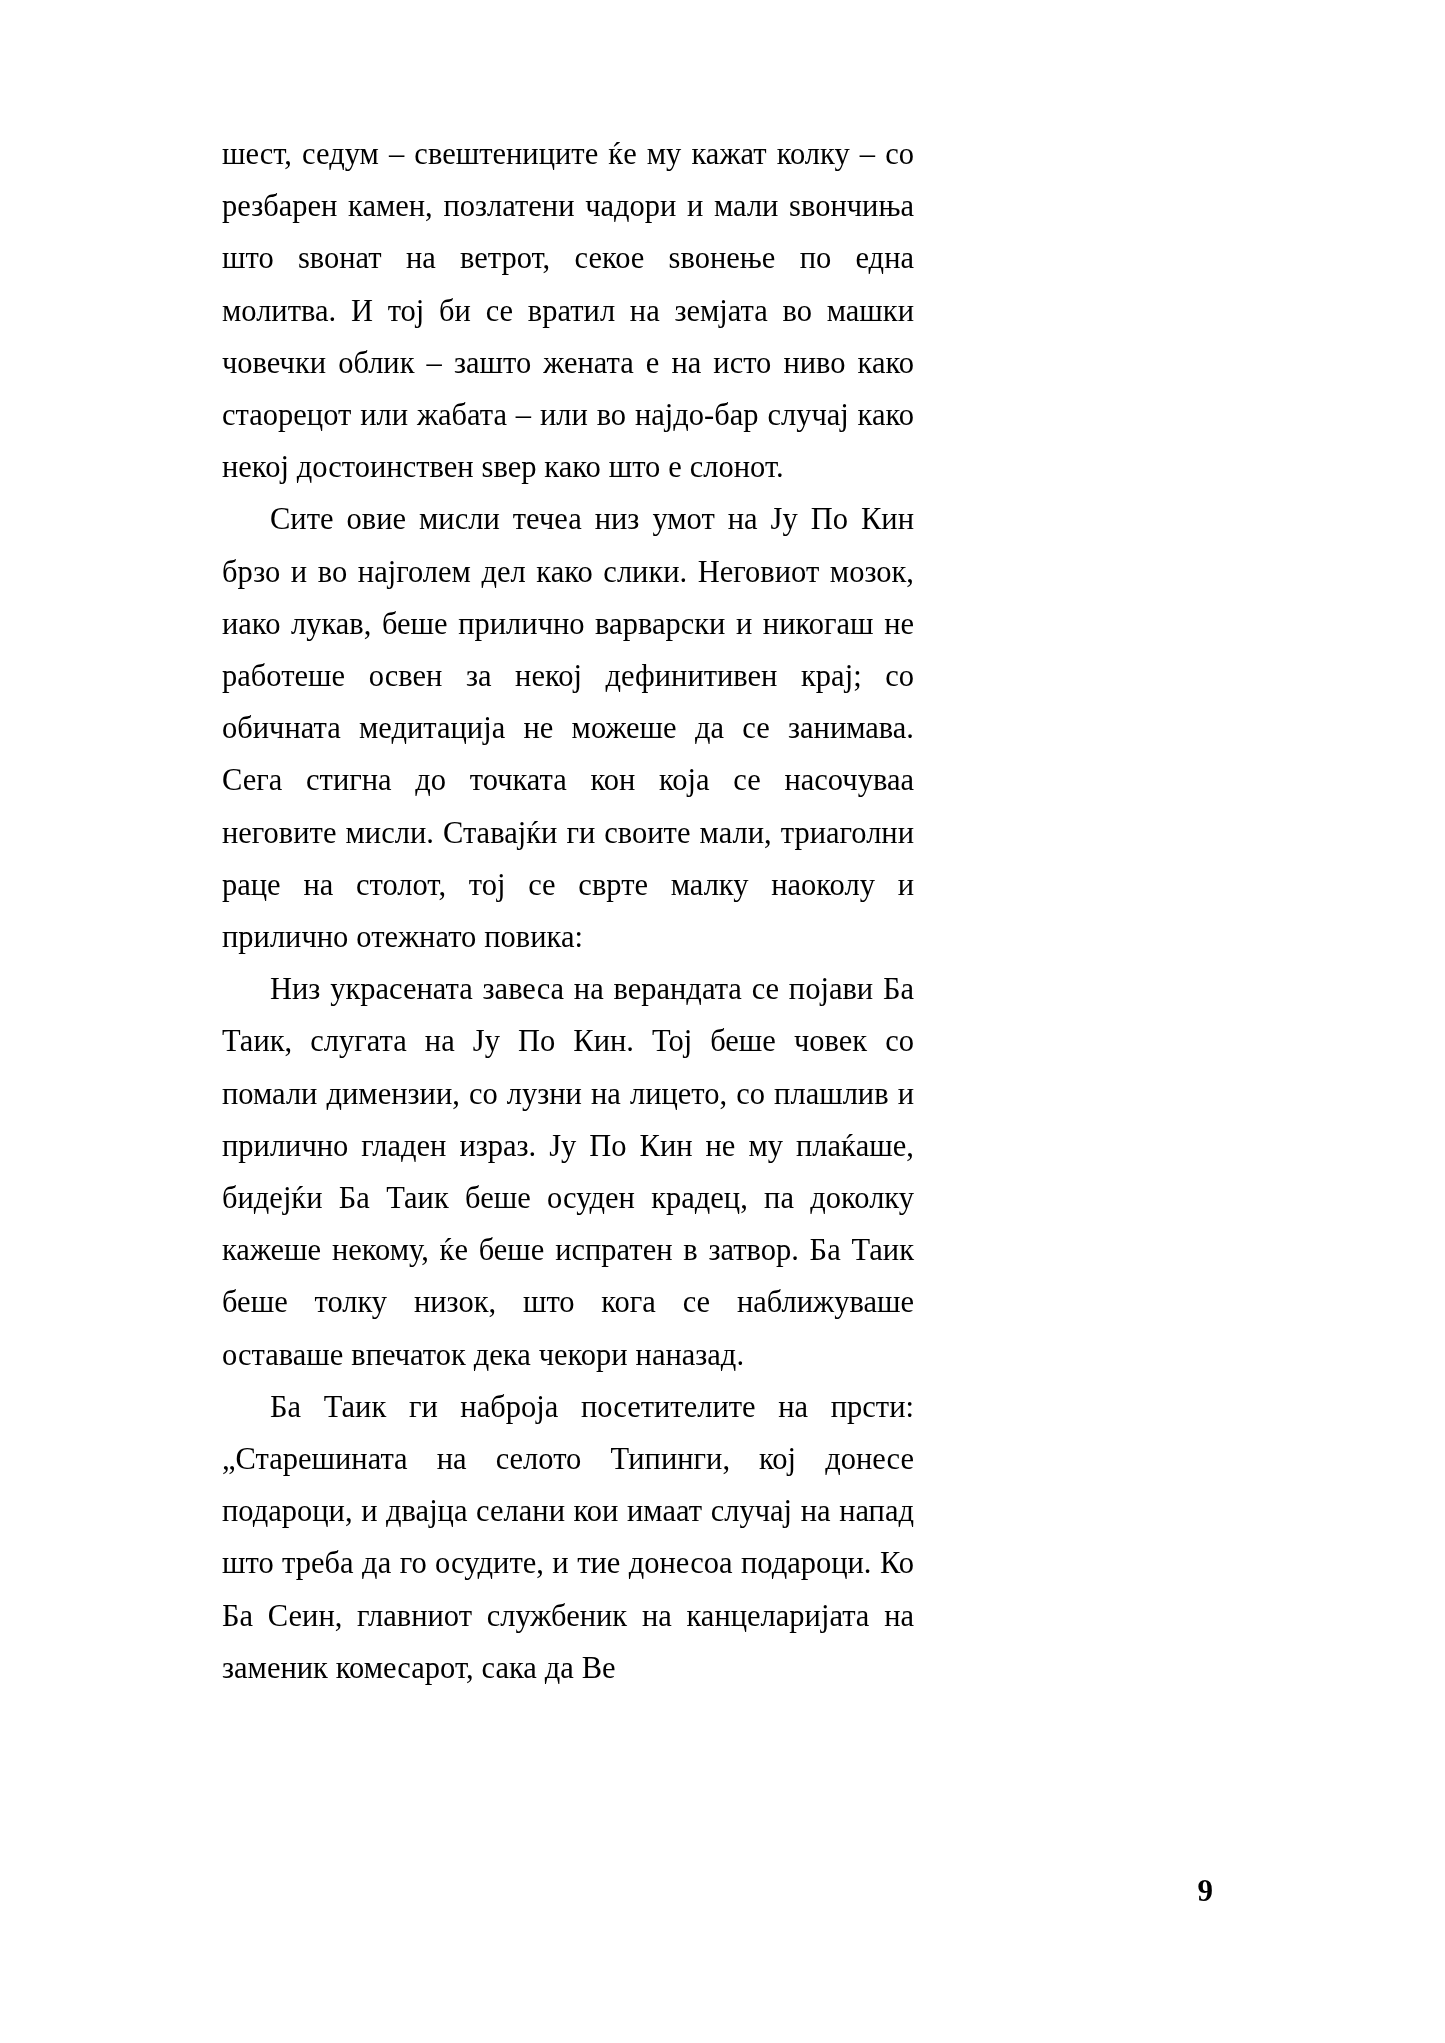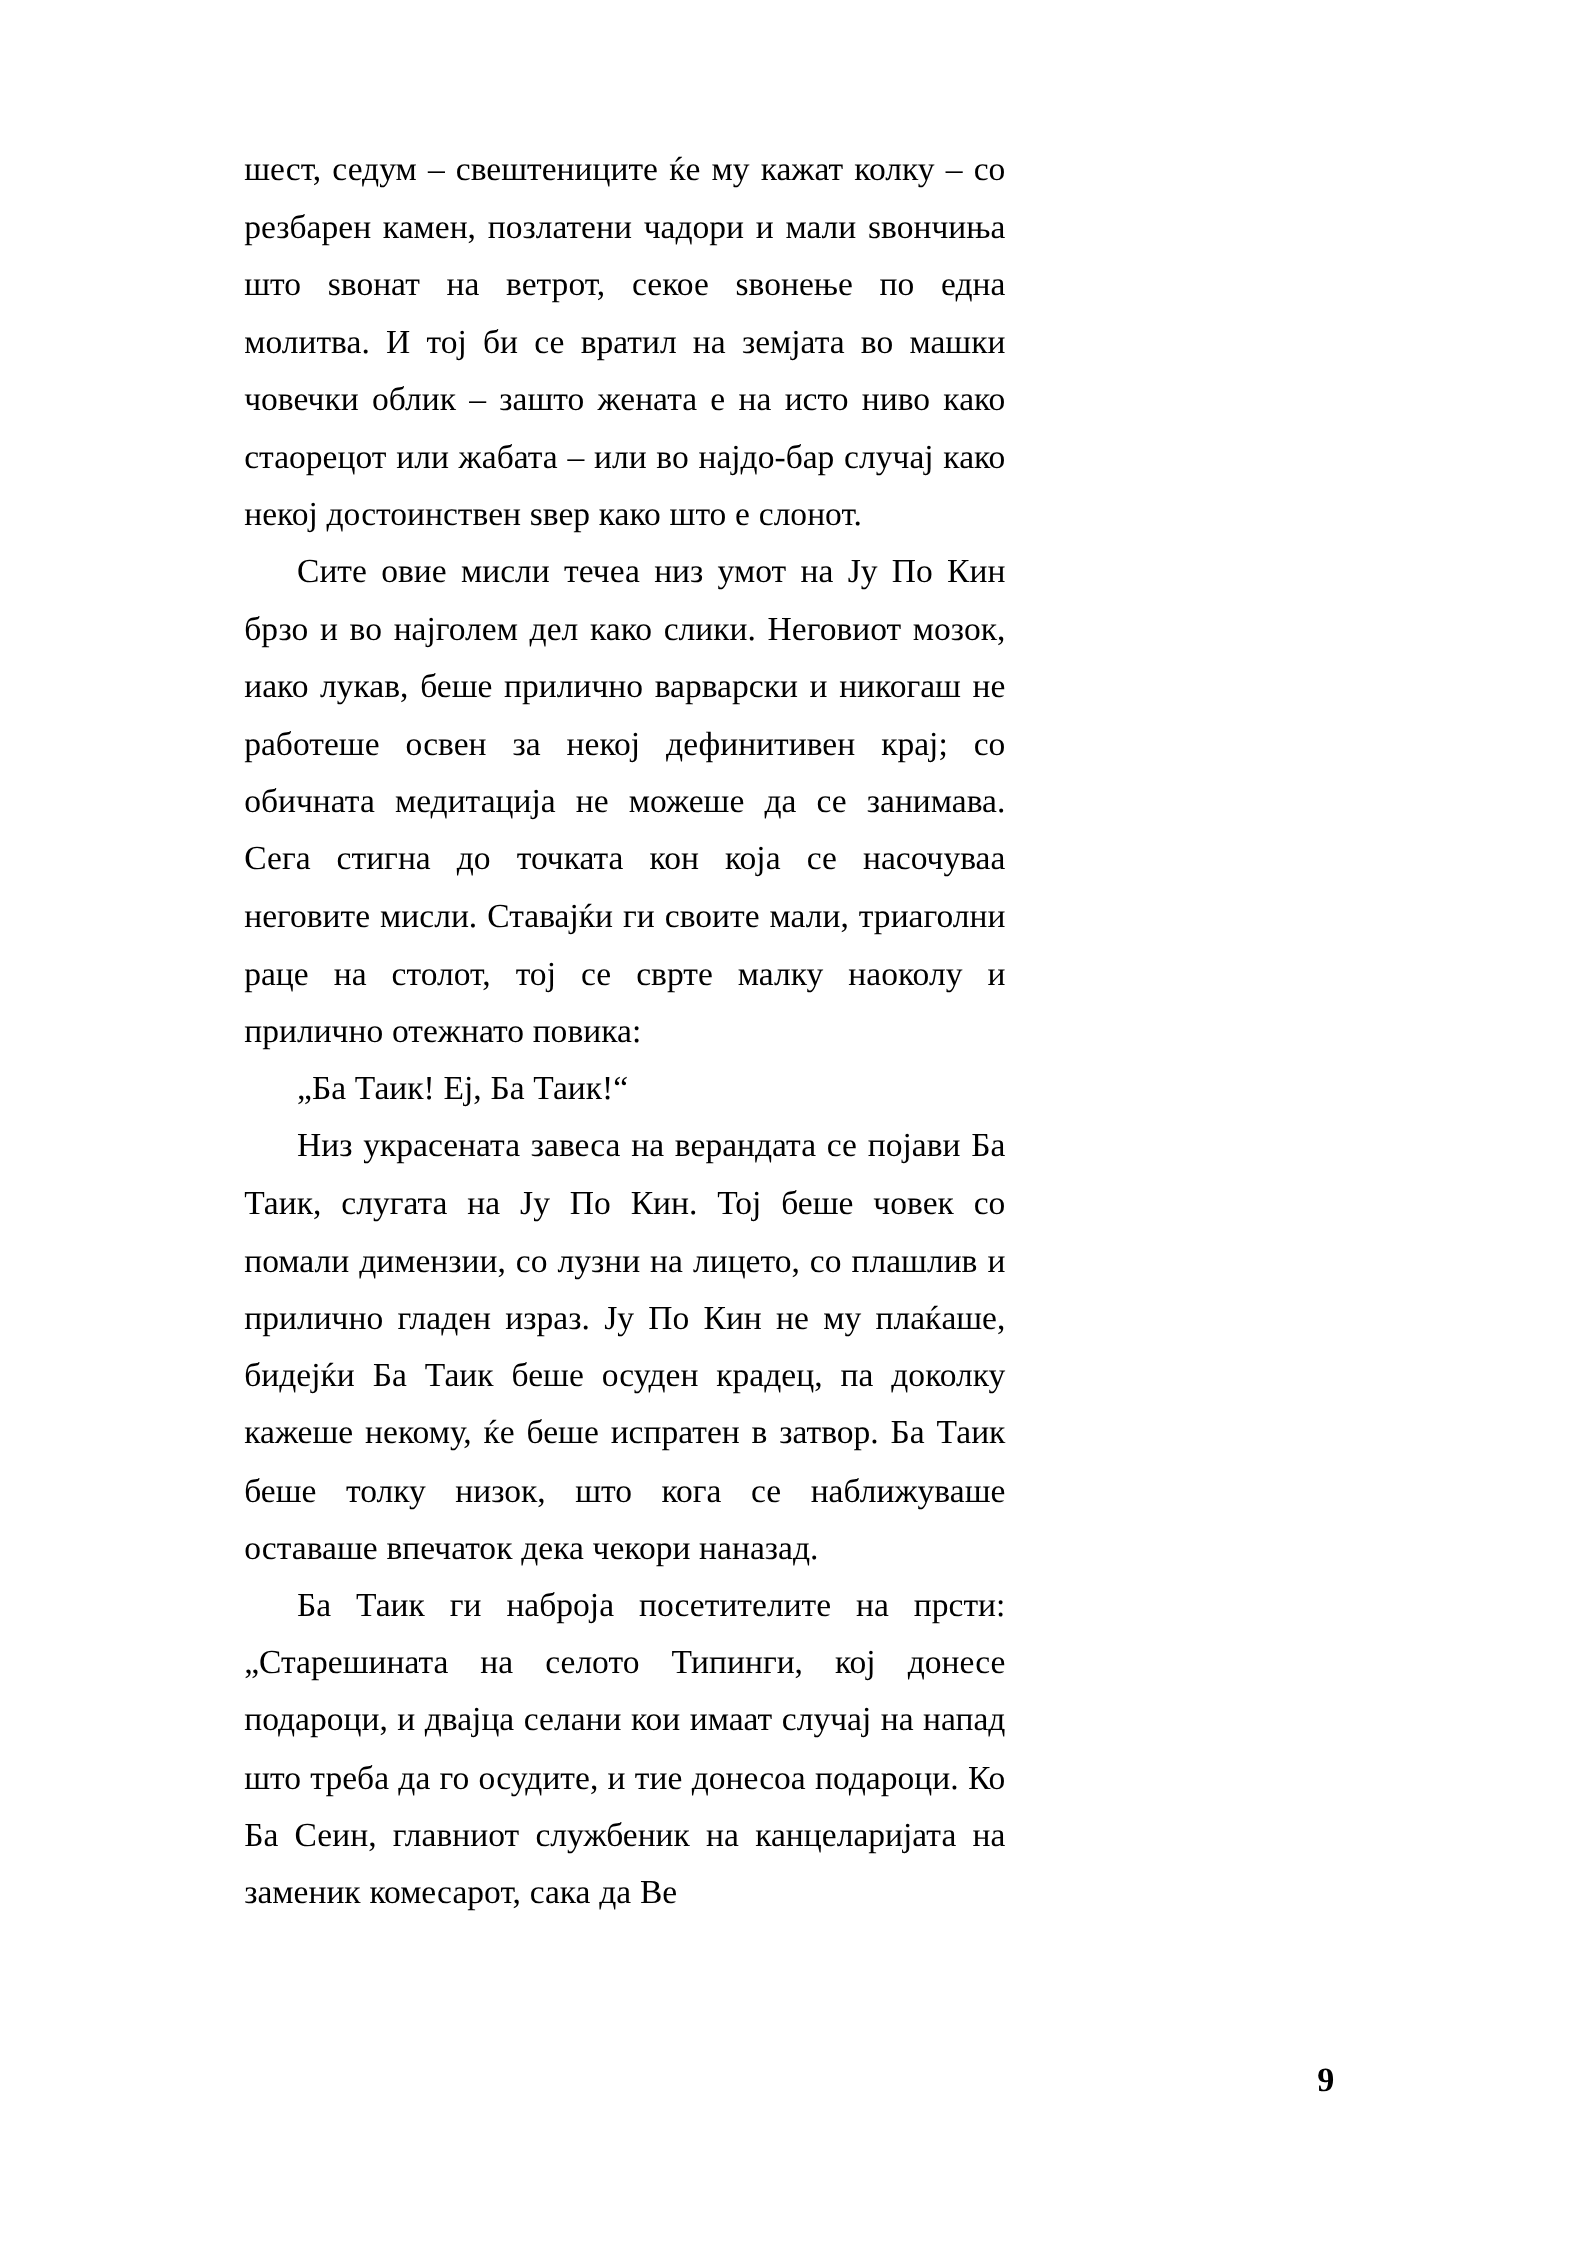--- a/index.html
+++ b/index.html
@@ -47,20 +47,19 @@
   }
 </style>
 </head>
 <body>
 
 <div class="page">
 
   <div class="text-block">
     <p class="para">шест, седум – свештениците ќе му кажат колку – со резбарен камен, позлатени чадори и мали ѕвончиња што ѕвонат на ветрот, секое ѕвонење по една молитва. И тој би се вратил на земјата во машки човечки облик – зашто жената е на исто ниво како стаорецот или жабата – или во најдо-бар случај како некој достоинствен ѕвер како што е слонот.</p>
     <p class="para indent">Сите овие мисли течеа низ умот на Ју По Кин брзо и во најголем дел како слики. Неговиот мозок, иако лукав, беше прилично варварски и никогаш не работеше освен за некој дефинитивен крај; со обичната медитација не можеше да се занимава. Сега стигна до точката кон која се насочуваа неговите мисли. Ставајќи ги своите мали, триаголни раце на столот, тој се сврте малку наоколу и прилично отежнато повика:</p>
-    <p class="para indent">„Ба Таик! Еј, Ба Таик!“</p>
     <p class="para indent">Низ украсената завеса на верандата се појави Ба Таик, слугата на Ју По Кин. Тој беше човек со помали димензии, со лузни на лицето, со плашлив и прилично гладен израз. Ју По Кин не му плаќаше, бидејќи Ба Таик беше осуден крадец, па доколку кажеше некому, ќе беше испратен в затвор. Ба Таик беше толку низок, што кога се наближуваше оставаше впечаток дека чекори наназад.</p>
     <p class="para indent">Ба Таик ги наброја посетителите на прсти: „Старешината на селото Типинги, кој донесе подароци, и двајца селани кои имаат случај на напад што треба да го осудите, и тие донесоа подароци. Ко Ба Сеин, главниот службеник на канцеларијата на заменик комесарот, сака да Ве</p>
   </div>
 
   <div class="page-number">9</div>
 
 </div>
 
 </body></html>

